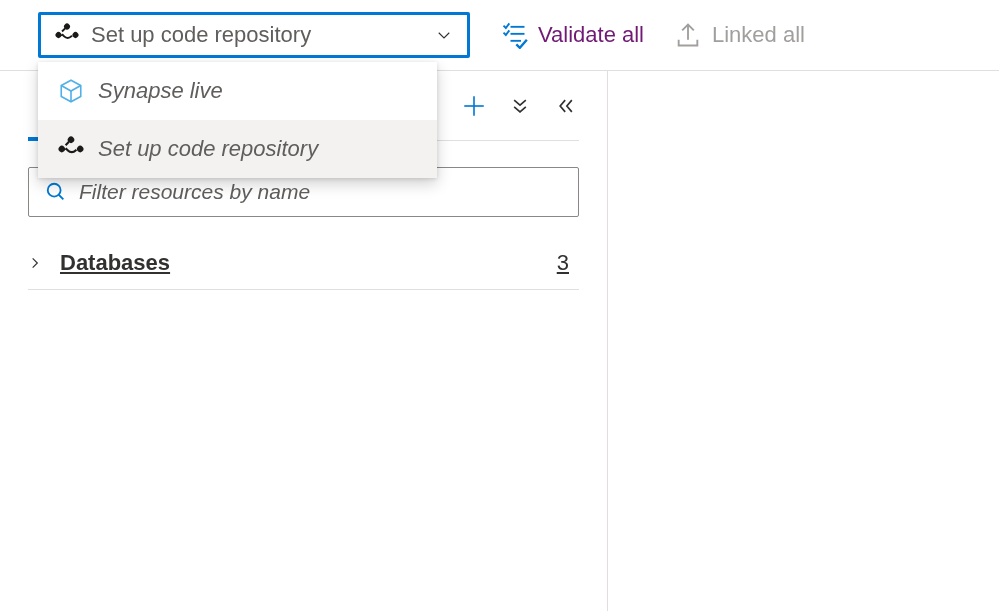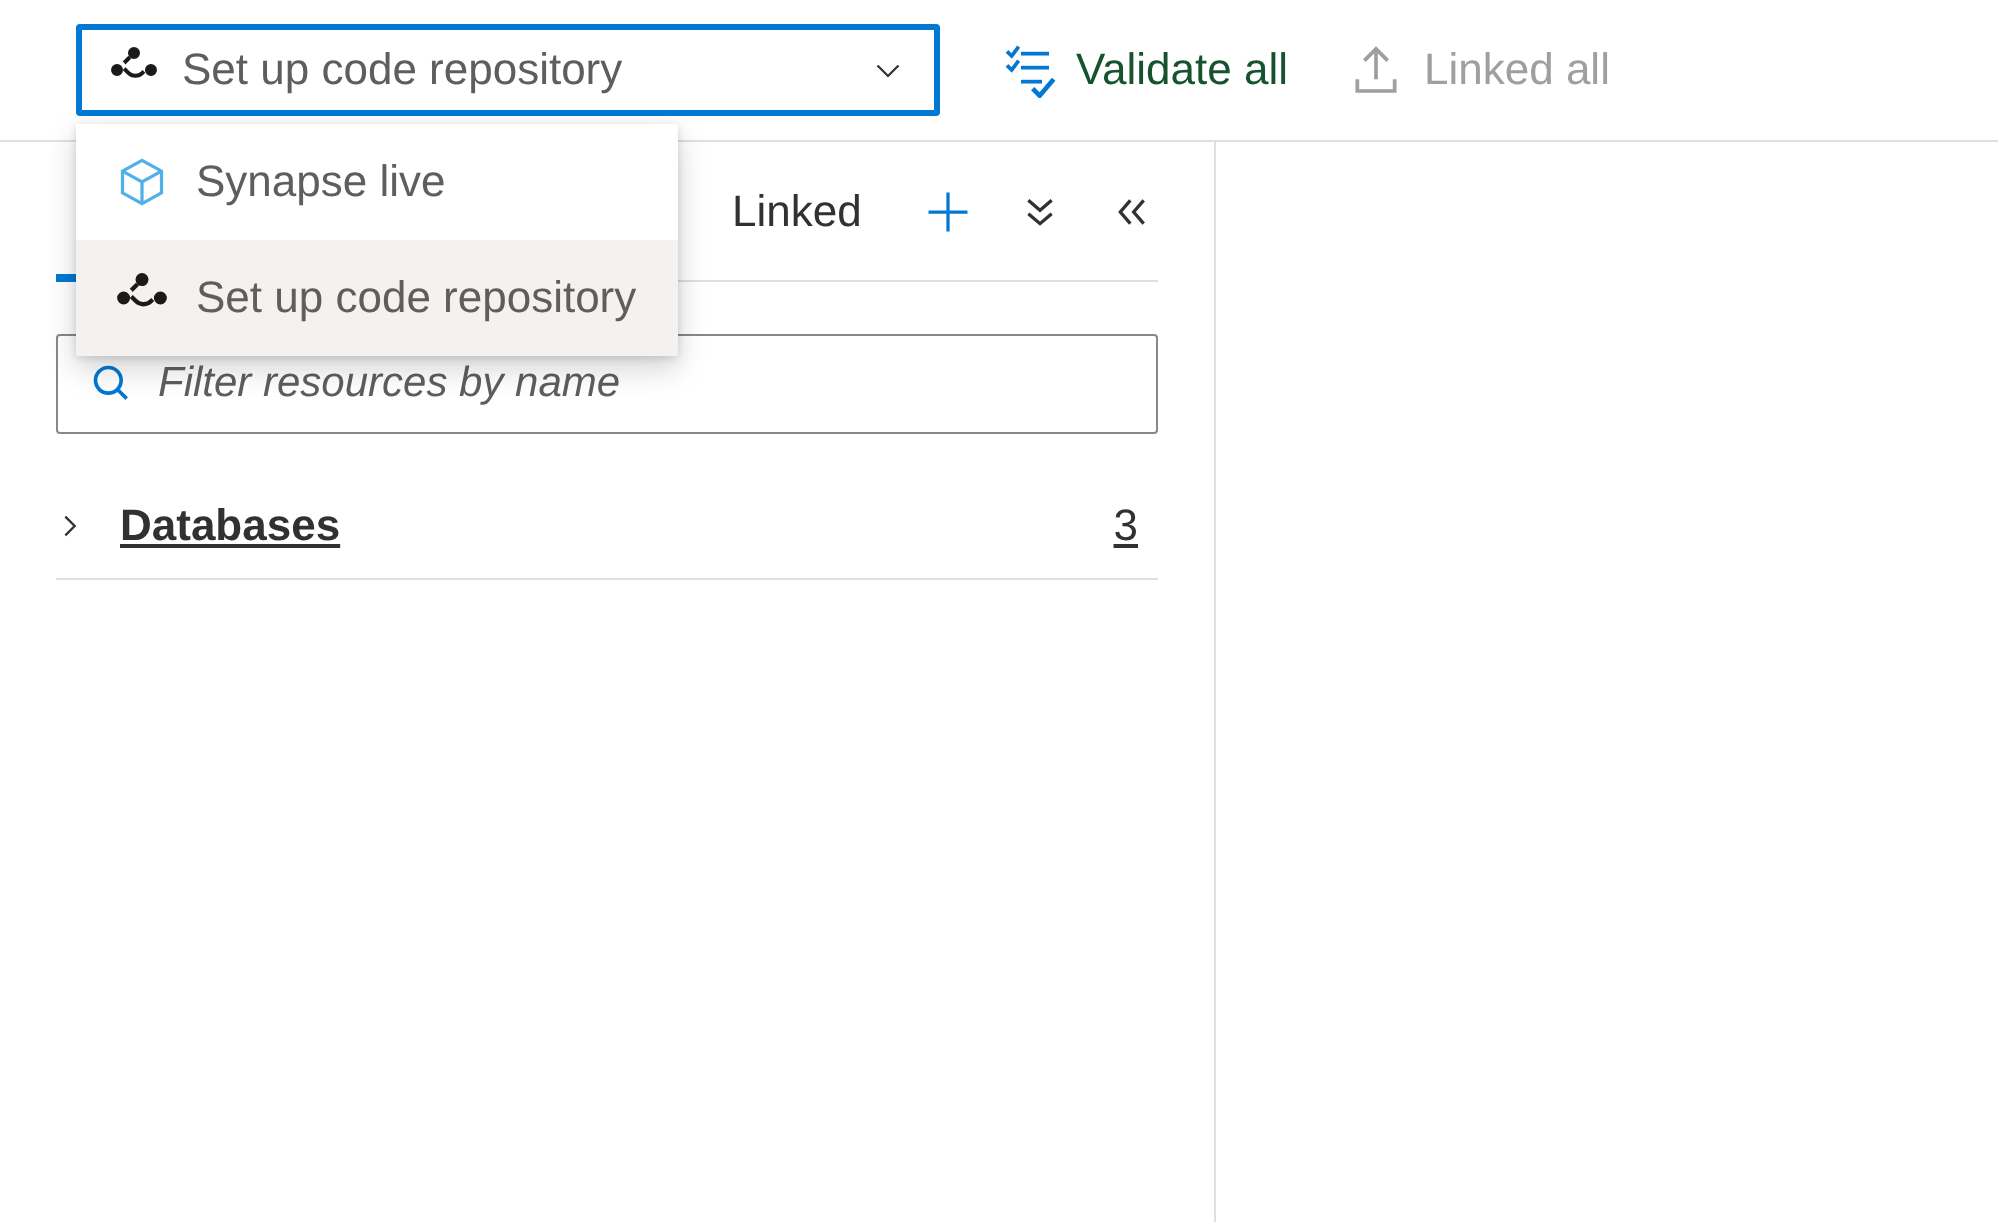--- a/index.html
+++ b/index.html
@@ -40,37 +40,38 @@
       width: 18px; height: 18px;
       stroke: #323130;
       fill: none;
       stroke-width: 1.5;
     }
     .toolbar-btn {
       display: flex;
       align-items: center;
       gap: 10px;
       font-size: 22px;
-      color: #14532d;
+      color: #701a75;
       cursor: pointer;
     }
     .toolbar-btn.disabled {
       color: #a19f9d;
       cursor: default;
     }
     .toolbar-btn .ico { width: 28px; height: 28px; }
 
     .dropdown-menu {
       position: absolute;
       left: 38px;
       top: 62px;
-      width: 301px;
+      width: 399px;
       background: #fff;
       box-shadow: 0 6px 14px rgba(0,0,0,0.18), 0 1px 4px rgba(0,0,0,0.12);
       z-index: 20;
+      font-style: italic;
     }
     .menu-item {
       display: flex;
       align-items: center;
       gap: 14px;
       padding: 16px 20px;
       font-size: 22px;
       color: #605e5c;
       cursor: pointer;
     }

